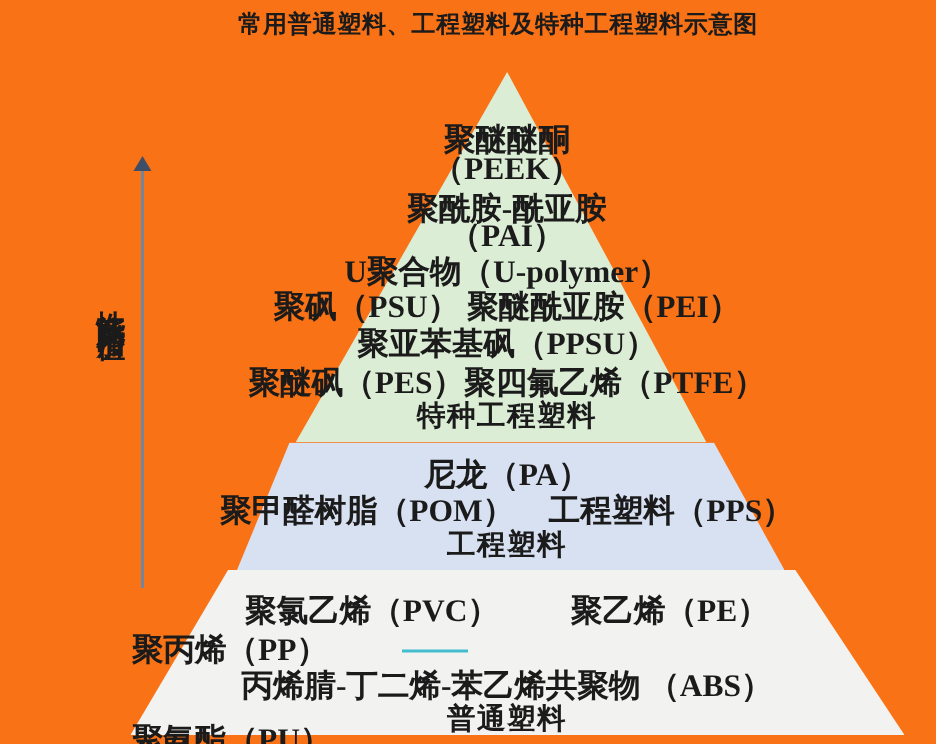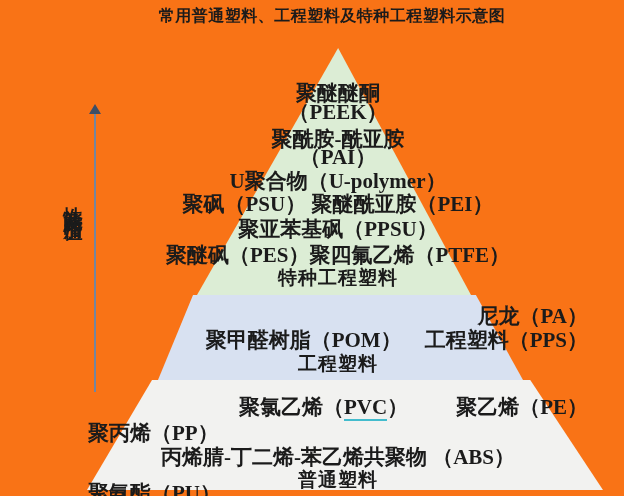--- a/index.html
+++ b/index.html
@@ -41,26 +41,26 @@
   .tier-common{
     left:87px;top:380px;width:516px;height:110px;
     background:var(--tier_common,#f2f2f0);
     clip-path:polygon(12.6% 0, 85.9% 0, 100% 100%, 0 100%);
   }
   
   .row{
     position:absolute;left:88px;width:500px;text-align:center;
     font-size:21px;font-weight:600;line-height:20px;white-space:nowrap;
   }
-  .cols{display:flex;justify-content:flex-end;align-items:baseline;}
+  .cols{display:flex;justify-content:center;align-items:baseline;}
   .g42{gap:42px;} .g10{gap:23px;} .g48{gap:48px;} .g76{gap:40px;flex-direction:column;}
   .tier-label{font-size:19px;font-weight:700;line-height:24px;letter-spacing:1px;}
   .link{
     border-bottom:2px solid var(--underline,#43bccd);
-    padding-bottom:0px;cursor:pointer;font-family:Liberation Serif, serif;
+    padding-bottom:14px;cursor:pointer;font-family:Liberation Serif, serif;
   }
 </style>
 </head>
 <body>
 
 <div class="stage">
 
   <div class="title">常用普通塑料、工程塑料及特种工程塑料示意图</div>
 
   <div class="arrow-line"></div>

